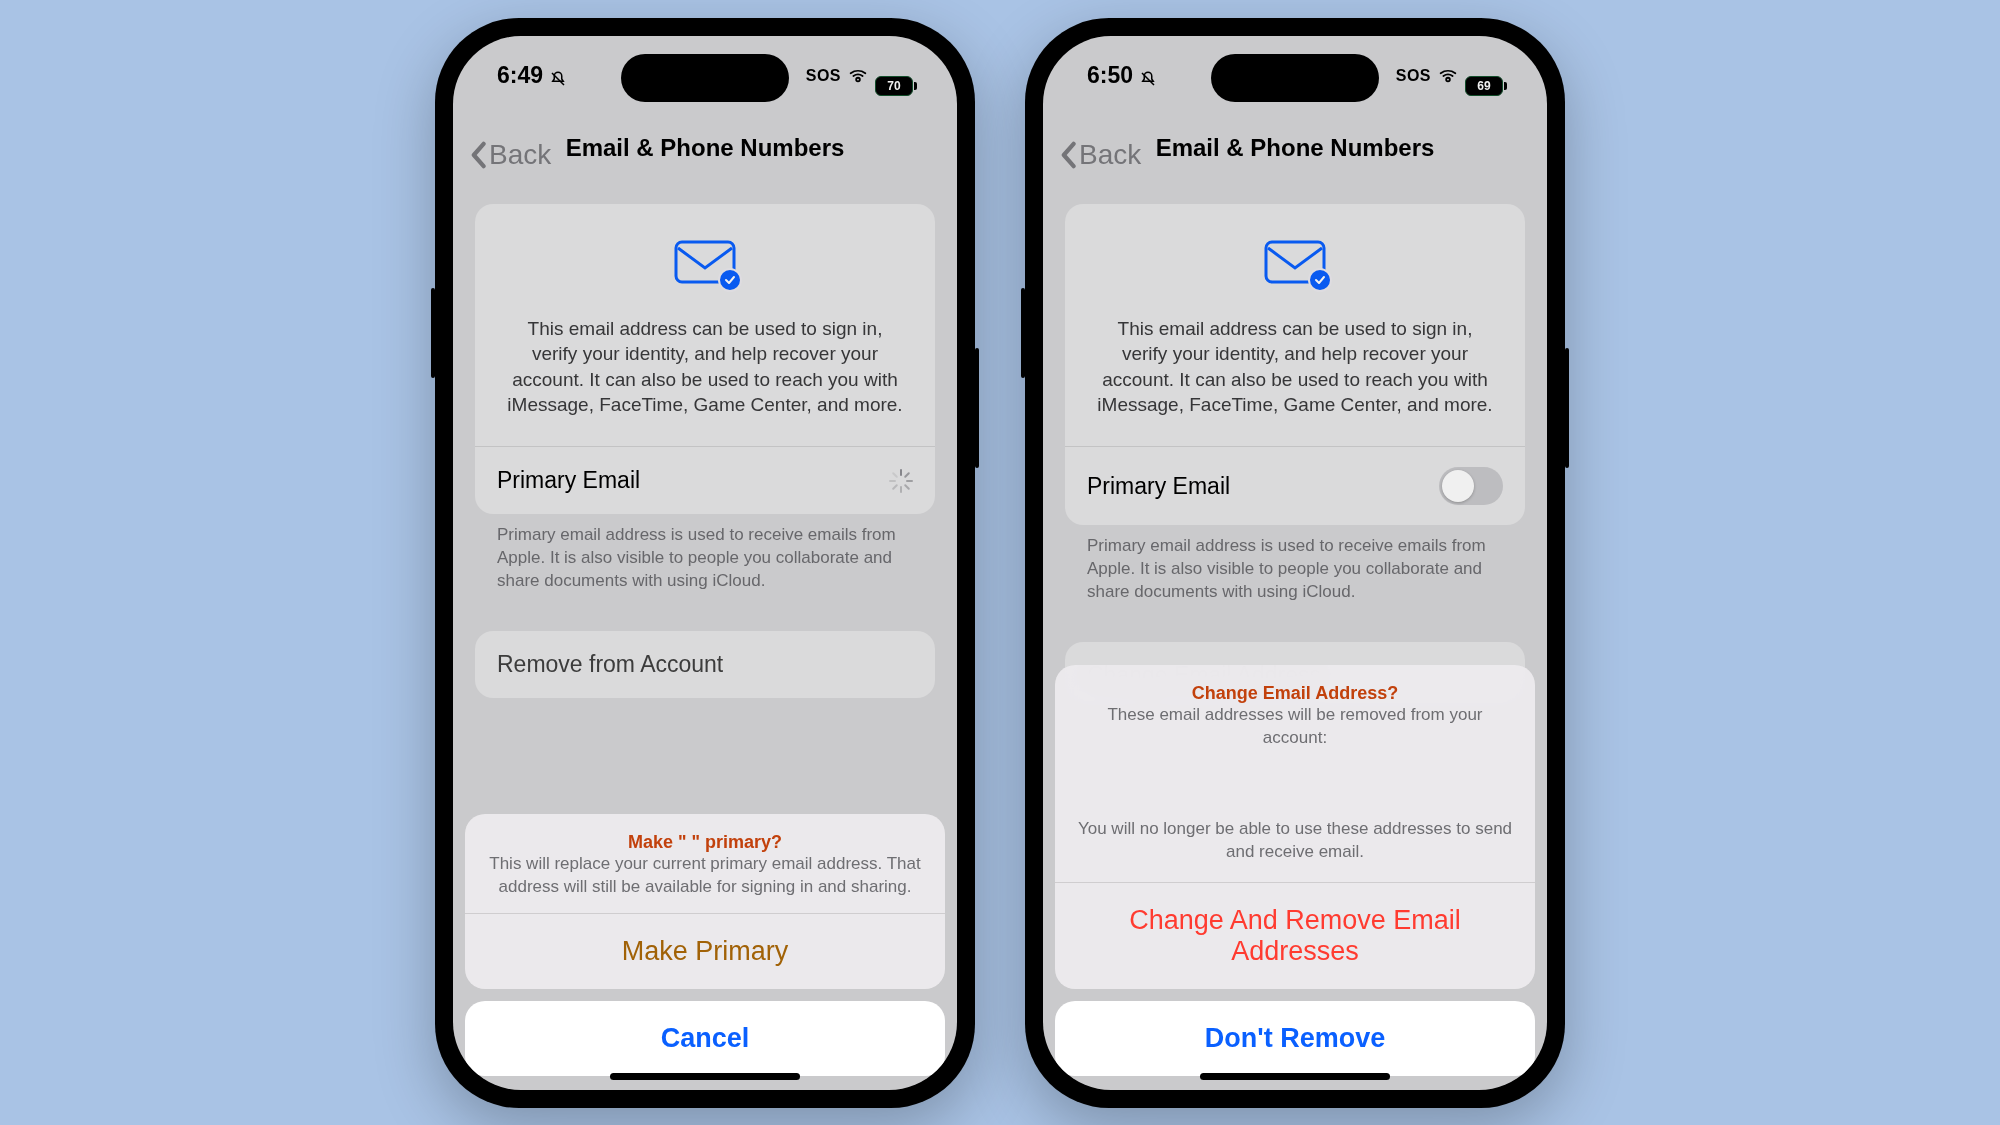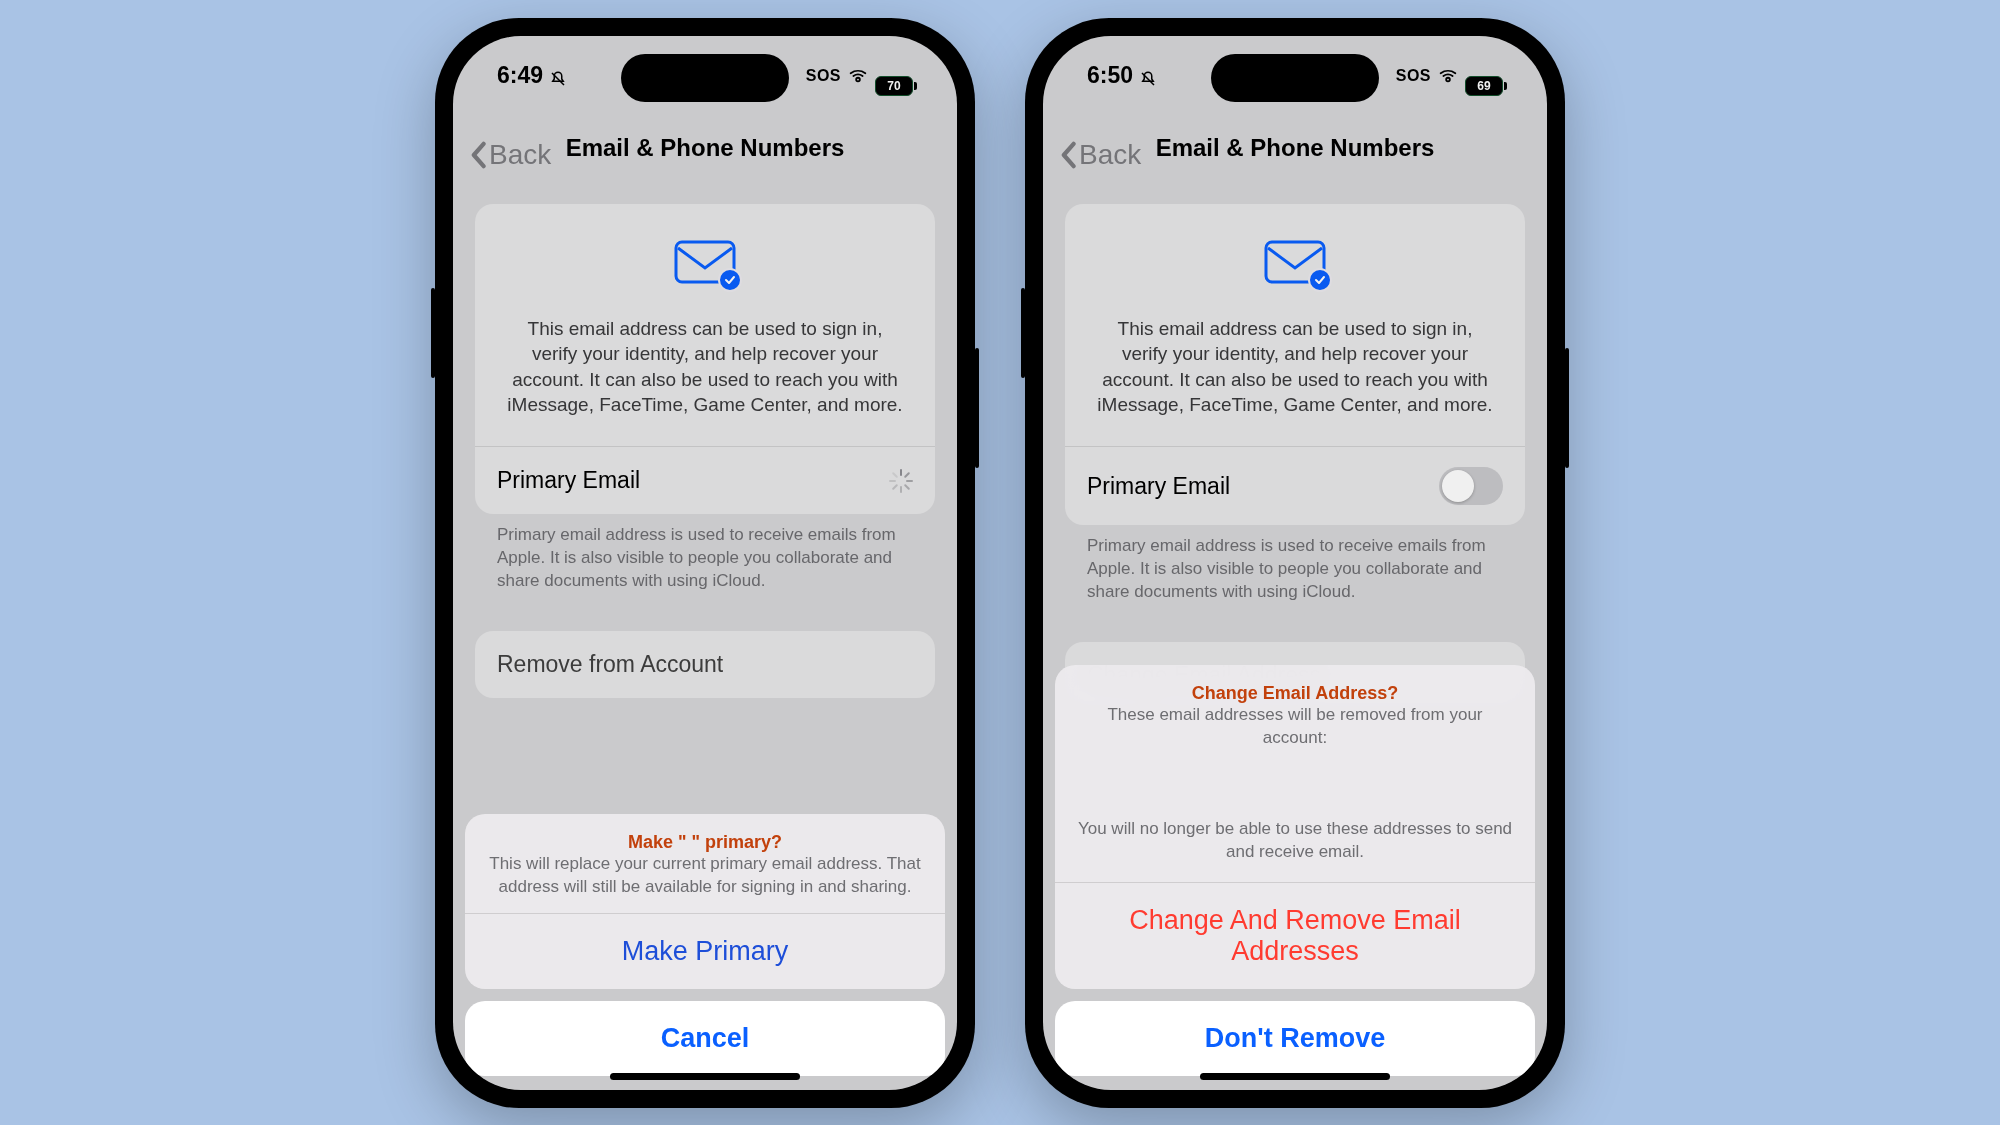--- a/index.html
+++ b/index.html
@@ -218,21 +218,21 @@
   .sheet-para {
     font-size:17px; color:#6e6e72; text-align:center;
     padding:0 22px; line-height:1.35;
   }
   .sheet-gap { height:36px; }
   .sheet-btn {
     border-top:1px solid rgba(0,0,0,0.12);
     text-align:center;
     padding:22px 10px;
     font-size:27px;
-    color:#1d4ed8;
+    color:#a16207;
     font-weight:400;
   }
   .sheet-btn.destructive { color:#ff3b30; }
   .sheet-cancel {
     margin-top:12px;
     background:#ffffff;
     border-radius:20px;
     text-align:center;
     padding:22px 10px;
     font-size:27px;

